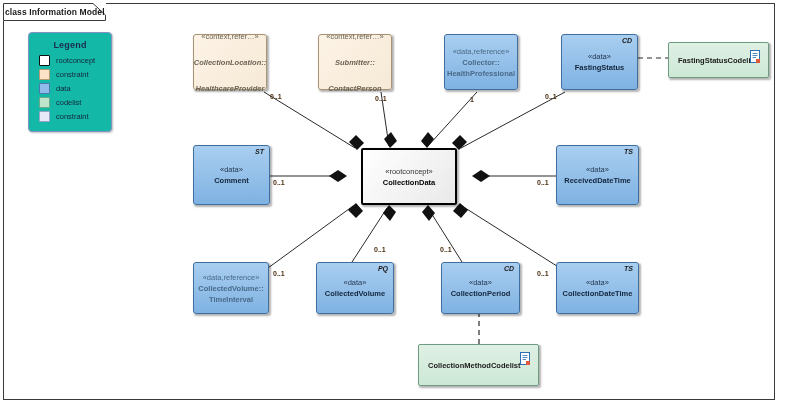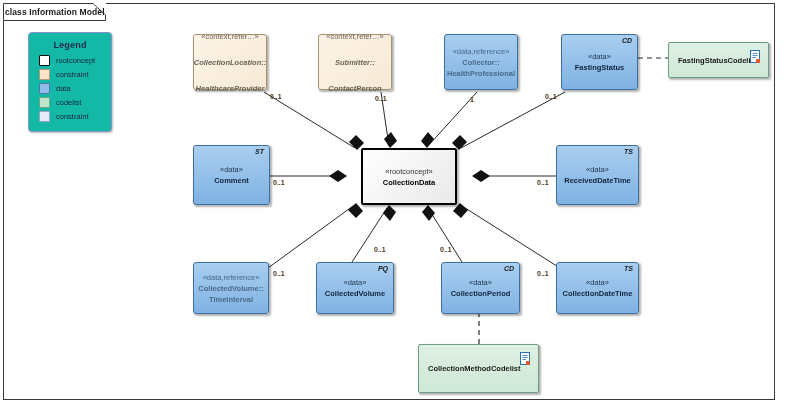--- a/index.html
+++ b/index.html
@@ -275,21 +275,21 @@
     <div class="stereo">«data»</div>
     <div class="nm">CollectionPeriod</div>
   </div>
 
   <div class="node n-data" style="left:556px;top:262px;width:83px;height:52px;">
     <span class="badge">TS</span>
     <div class="stereo">«data»</div>
     <div class="nm">CollectionDateTime</div>
   </div>
 
-  <div class="node n-codelist" style="left:418px;top:344px;width:121px;height:49px;">
+  <div class="node n-codelist" style="left:418px;top:344px;width:121px;height:42px;">
     <div class="nm">CollectionMethodCodelist</div>
     <svg class="doc-icon" viewBox="0 0 11 13">
       <rect x="0.5" y="0.5" width="9" height="12" fill="#ffffff" stroke="#2b6fb5" stroke-width="1"></rect>
       <line x1="2.5" y1="3.5" x2="7.5" y2="3.5" stroke="#2b6fb5" stroke-width=".8"></line>
       <line x1="2.5" y1="5.5" x2="7.5" y2="5.5" stroke="#2b6fb5" stroke-width=".8"></line>
       <line x1="2.5" y1="7.5" x2="6" y2="7.5" stroke="#2b6fb5" stroke-width=".8"></line>
       <polygon points="6,9 10,9 10,13 6,13" fill="#e05a3a"></polygon>
     </svg>
   </div>
 

